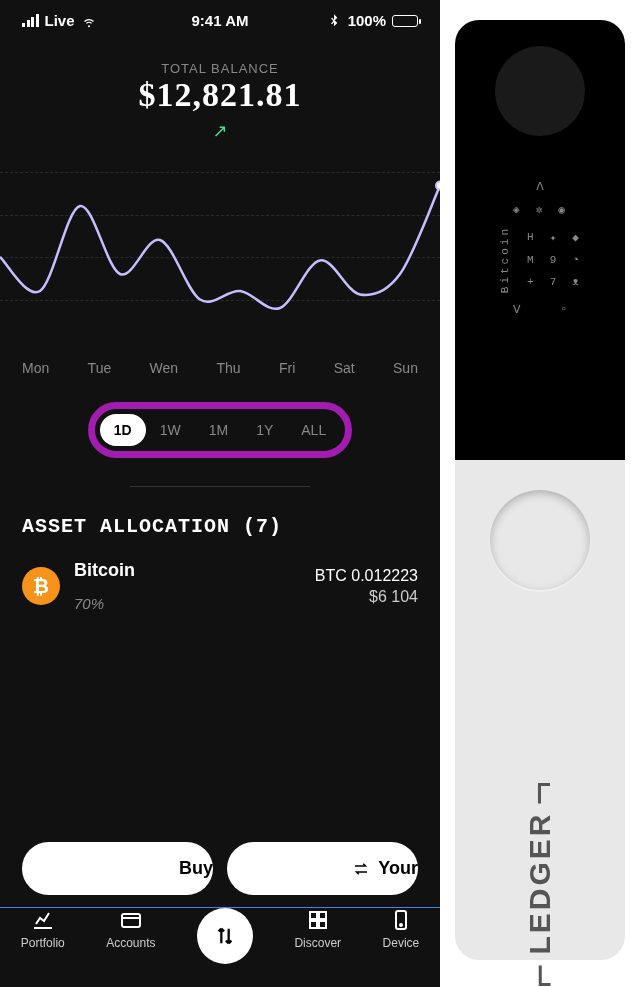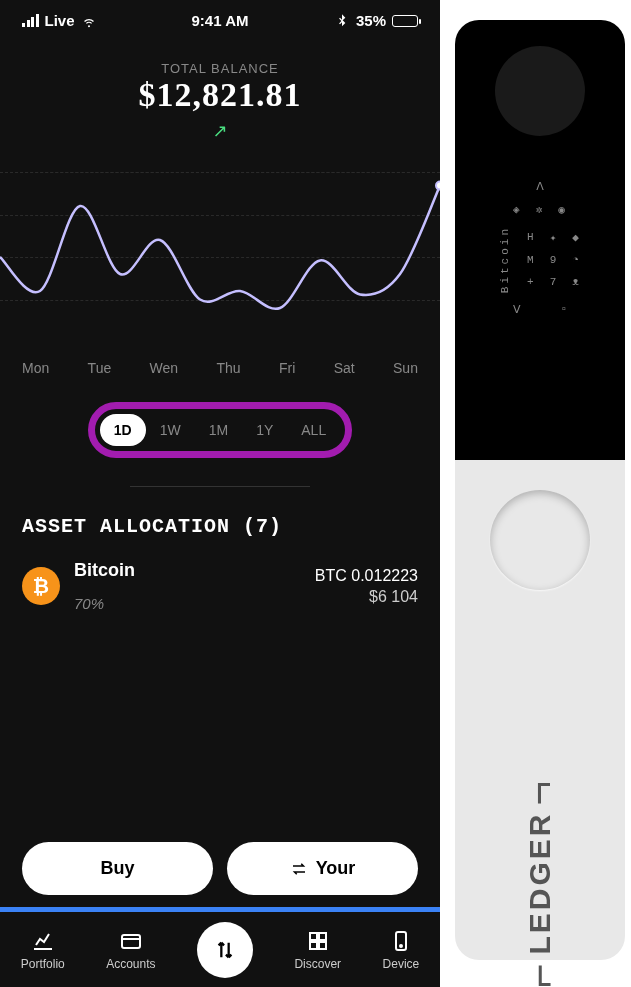--- a/index.html
+++ b/index.html
@@ -112,27 +112,27 @@
   .asset-amt { font-size: 16px; }
   .asset-val { color:#ccc; font-size:16px; margin-top:3px; }
 
   .action-buttons {
     position:absolute; bottom: 92px; left:0; right:0;
     display:flex; gap: 14px; padding: 0 22px;
   }
   .action-btn {
     flex:1; background:#fff; color:#000; border:none; border-radius: 40px;
     padding: 16px 0; font-size: 18px; font-weight: 600; cursor:pointer;
-    display:flex; align-items:center; justify-content:center; gap:8px;margin-top:16px;
+    display:flex; align-items:center; justify-content:flex-end; gap:8px;margin-top:16px;
   }
 
   .nav-bar {
     position:absolute; bottom:0; left:0; right:0; height: 80px;
-    background:#111; display:flex; justify-content:space-around; align-items:center;
-    border-top:5px solid #3b82f6;
+    background:#111; display:flex; justify-content:space-around; align-items:flex-start;
+    border-top:1px solid #3b82f6;
   }
   .nav-item { display:flex; flex-direction:column; align-items:center; gap:4px; cursor:pointer; }
   .nav-item span.lbl { font-size:12px; color:#ccc; }
   .nav-icon { width:24px; height:24px; }
   .nav-center {
     width:56px; height:56px; background:#fff; border-radius:50%;
     display:flex; align-items:center; justify-content:center; color:#000;
     font-size:22px; cursor:pointer;
   }
 
@@ -191,21 +191,21 @@
       <span>Live</span>
       <svg class="wifi-ic" viewBox="0 0 24 24" fill="#fff">
           <path d="M12 18.5a1.5 1.5 0 100 3 1.5 1.5 0 000-3zm-4.6-3.6a6.5 6.5 0 019.2 0l-1.4 1.4a4.5 4.5 0 00-6.4 0l-1.4-1.4zm-2.8-2.8a10.5 10.5 0 0114.8 0l-1.4 1.4a8.5 8.5 0 00-12 0l-1.4-1.4z"></path>
         </svg>
     </div>
     <div class="status-center">9:41 AM</div>
     <div class="status-right">
       <svg class="bt-ic" viewBox="0 0 24 24" fill="#fff">
           <path d="M12 2l5 5-4 4 4 4-5 5V14l-3 3-1.4-1.4L11 12 7.6 8.4 9 7l3 3V2z"></path>
         </svg>
-      <span>35%</span>
+      <span>100%</span>
       <span class="battery"><span class="battery-fill" style="width:100%"></span></span>
     </div>
   </div>
 
 
   <div class="balance-block">
     <div class="balance-label">TOTAL BALANCE</div>
     <div class="balance-amount">$12,821.81</div>
     <div class="trend-arrow">↗</div>
   </div>

